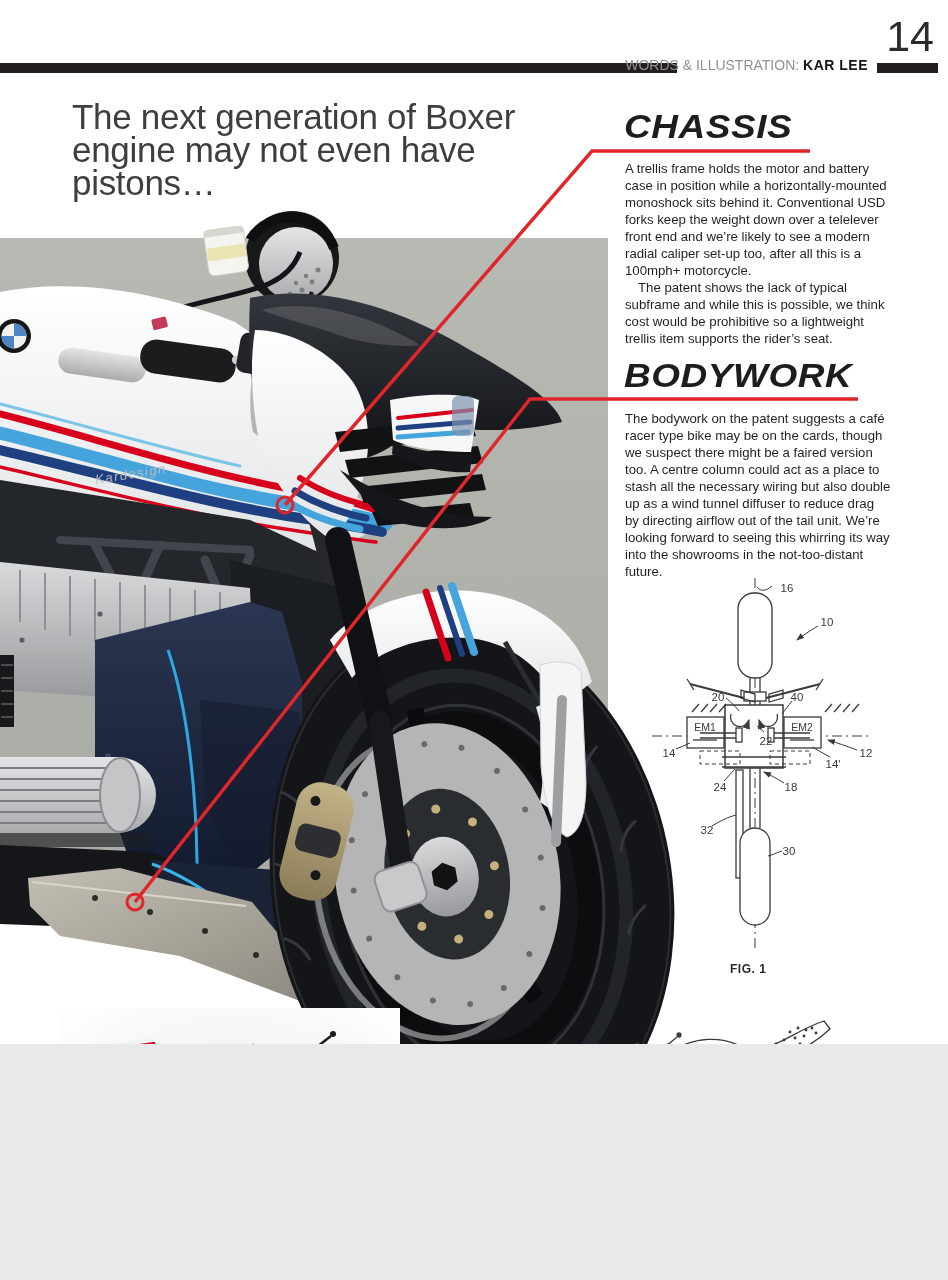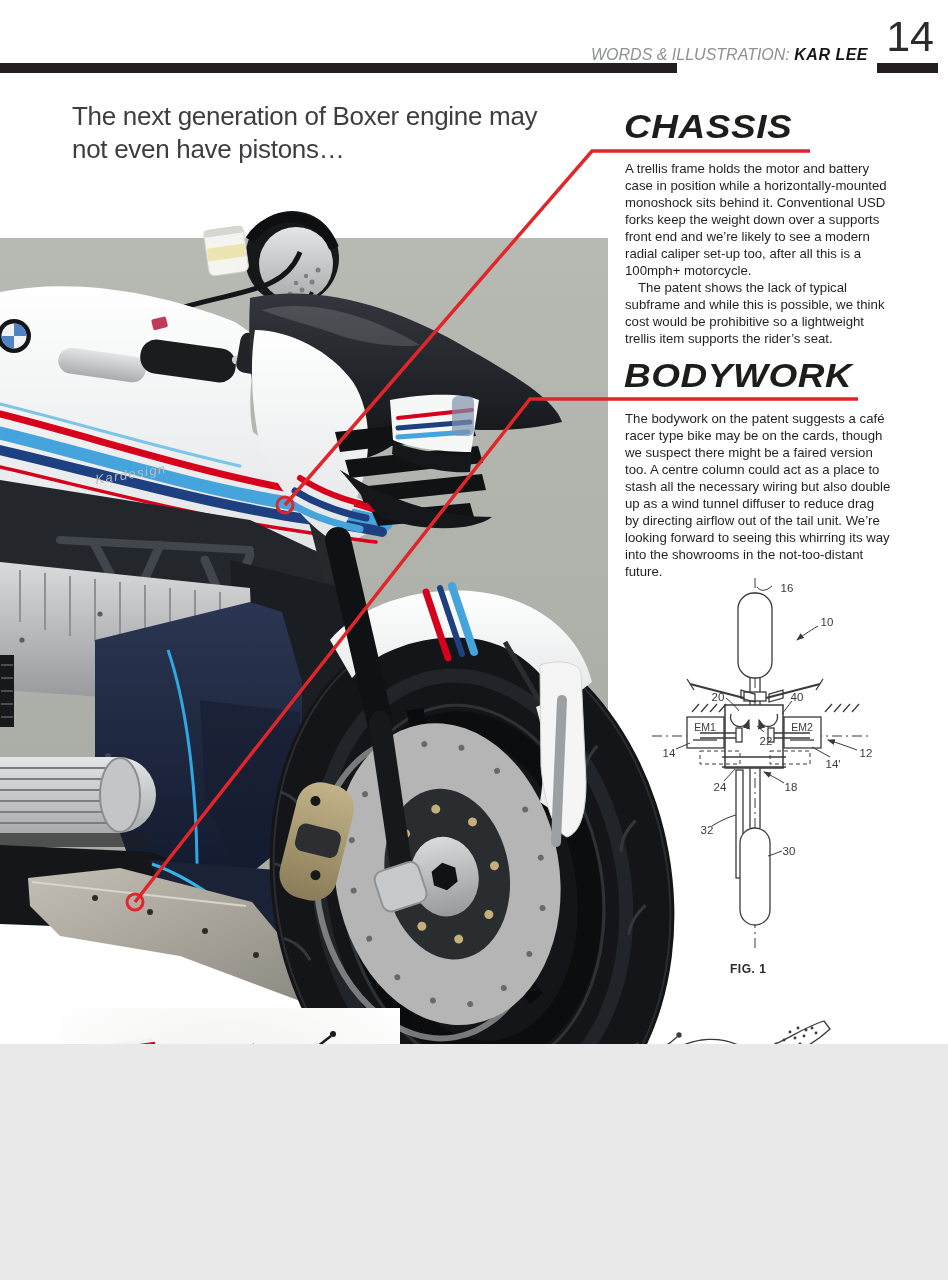--- a/index.html
+++ b/index.html
@@ -3,24 +3,24 @@
 <meta charset="utf-8">
 <style>
   html,body{margin:0;padding:0;background:#e9e9e9;}
   #page{position:relative;width:948px;height:1044px;background:#ffffff;overflow:hidden;
         font-family:"Liberation Sans",sans-serif;}
   .abs{position:absolute;}
   
   #page-number{top:12px;right:14px;font-size:43px;font-weight:400;color:#2b2b2d;letter-spacing:0;}
   #bar-left{left:0;top:63px;width:677px;height:10px;background:#231f20;}
   #bar-right{left:877px;top:63px;width:61px;height:10px;background:#231f20;}
-  #byline{top:46px;right:80px;font-size:16px;font-style:italic;color:#8f9092;white-space:nowrap;}
+  #byline{top:57px;right:80px;font-size:14px;color:#8f9092;white-space:nowrap;}
   #byline b{color:#161616;font-weight:bold;letter-spacing:.5px;}
   
-  #headline{left:72px;top:100px;width:468px;font-size:26px;line-height:33px;color:#3e3e40;letter-spacing:-.3px;}
+  #headline{left:72px;top:100px;width:468px;font-size:35px;line-height:33px;color:#3e3e40;letter-spacing:-.3px;}
   
   .sec-title{left:624px;font-size:33px;font-weight:bold;font-style:italic;color:#1d1d1b;
              transform:scaleX(1.12);transform-origin:left center;white-space:nowrap;letter-spacing:.5px;}
   #chassis-title{top:108px;}
   #bodywork-title{top:357px;}
   .body-text{left:625px;width:266px;font-size:13.2px;line-height:17px;color:#231f20;}
   #chassis-body{top:160px;}
   #bodywork-body{top:410px;}
   .body-text p{margin:0;}
   .body-text p.indent{text-indent:13px;}
@@ -45,21 +45,21 @@
   <div class="abs" id="byline">
     <span>WORDS &amp; ILLUSTRATION:</span>
     <b>KAR LEE</b>
   </div>
   <div class="abs" id="bar-right"></div>
 
   <div class="abs" id="headline">The next generation of Boxer engine may not even have pistons…</div>
 
   <div class="abs sec-title" id="chassis-title">CHASSIS</div>
   <div class="abs body-text" id="chassis-body">
-    <p>A trellis frame holds the motor and battery case in position while a horizontally-mounted monoshock sits behind it. Conventional USD forks keep the weight down over a supports front end and we’re likely to see a modern radial caliper set-up too, after all this is a 100mph+ motorcycle.</p>
+    <p>A trellis frame holds the motor and battery case in position while a horizontally-mounted monoshock sits behind it. Conventional USD forks keep the weight down over a telelever front end and we’re likely to see a modern radial caliper set-up too, after all this is a 100mph+ motorcycle.</p>
     <p class="indent">The patent shows the lack of typical subframe and while this is possible, we think cost would be prohibitive so a lightweight trellis item supports the rider’s seat.</p>
   </div>
 
   <div class="abs sec-title" id="bodywork-title">BODYWORK</div>
   <div class="abs body-text" id="bodywork-body">
     <p>The bodywork on the patent suggests a café racer type bike may be on the cards, though we suspect there might be a faired version too. A centre column could act as a place to stash all the necessary wiring but also double up as a wind tunnel diffuser to reduce drag by directing airflow out of the tail unit. We’re looking forward to seeing this whirring its way into the showrooms in the not-too-distant future.</p>
   </div>
 
   <div class="abs fig-caption" id="fig1-caption">FIG. 1</div>
   <div class="abs fig-caption" id="fig2-caption">FIG. 2</div>

